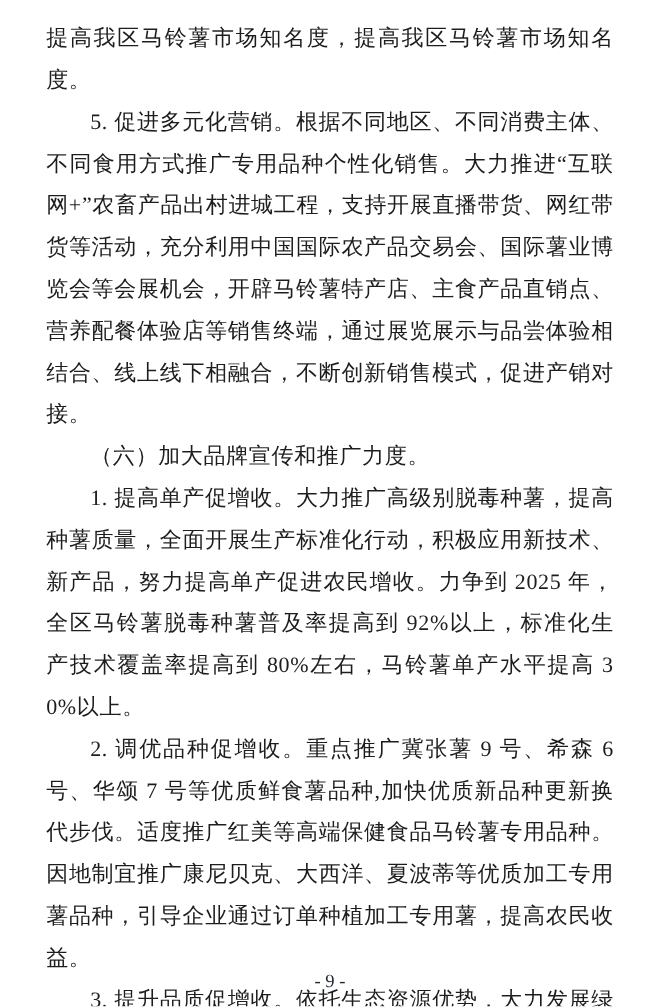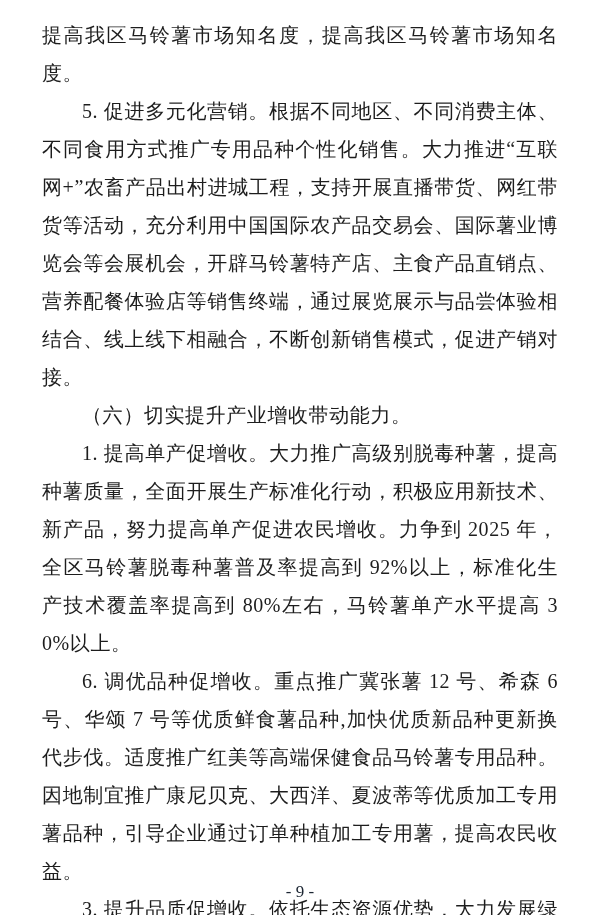--- a/index.html
+++ b/index.html
@@ -46,19 +46,19 @@
     font-family: "Liberation Serif", "DejaVu Serif", serif;
   }
 </style>
 </head>
 <body>
 
 <div class="page">
   <div class="content">
     <p class="para">提高我区马铃薯市场知名度，提高我区马铃薯市场知名度。</p>
     <p class="para indent">5. 促进多元化营销。根据不同地区、不同消费主体、不同食用方式推广专用品种个性化销售。大力推进“互联网+”农畜产品出村进城工程，支持开展直播带货、网红带货等活动，充分利用中国国际农产品交易会、国际薯业博览会等会展机会，开辟马铃薯特产店、主食产品直销点、营养配餐体验店等销售终端，通过展览展示与品尝体验相结合、线上线下相融合，不断创新销售模式，促进产销对接。</p>
-    <p class="para indent">（六）切实提升产业增收带动能力。</p>
+    <p class="para indent">（六）加大品牌宣传和推广力度。</p>
     <p class="para indent">1. 提高单产促增收。大力推广高级别脱毒种薯，提高种薯质量，全面开展生产标准化行动，积极应用新技术、新产品，努力提高单产促进农民增收。力争到 2025 年，全区马铃薯脱毒种薯普及率提高到 92%以上，标准化生产技术覆盖率提高到 80%左右，马铃薯单产水平提高 30%以上。</p>
-    <p class="para indent">6. 调优品种促增收。重点推广冀张薯 12 号、希森 6 号、华颂 7 号等优质鲜食薯品种,加快优质新品种更新换代步伐。适度推广红美等高端保健食品马铃薯专用品种。因地制宜推广康尼贝克、大西洋、夏波蒂等优质加工专用薯品种，引导企业通过订单种植加工专用薯，提高农民收益。</p>
+    <p class="para indent">2. 调优品种促增收。重点推广冀张薯 9 号、希森 6 号、华颂 7 号等优质鲜食薯品种,加快优质新品种更新换代步伐。适度推广红美等高端保健食品马铃薯专用品种。因地制宜推广康尼贝克、大西洋、夏波蒂等优质加工专用薯品种，引导企业通过订单种植加工专用薯，提高农民收益。</p>
     <p class="para indent">3. 提升品质促增收。依托生态资源优势，大力发展绿色有机、旱作生态鲜食马铃薯，配套推广优质绿色全程质量控制技术，提升马铃薯品质。积极开展营养品质鉴评，力争到</p>
   </div>
   <div class="page-number">- 9 -</div>
 </div>
 
 </body></html>

